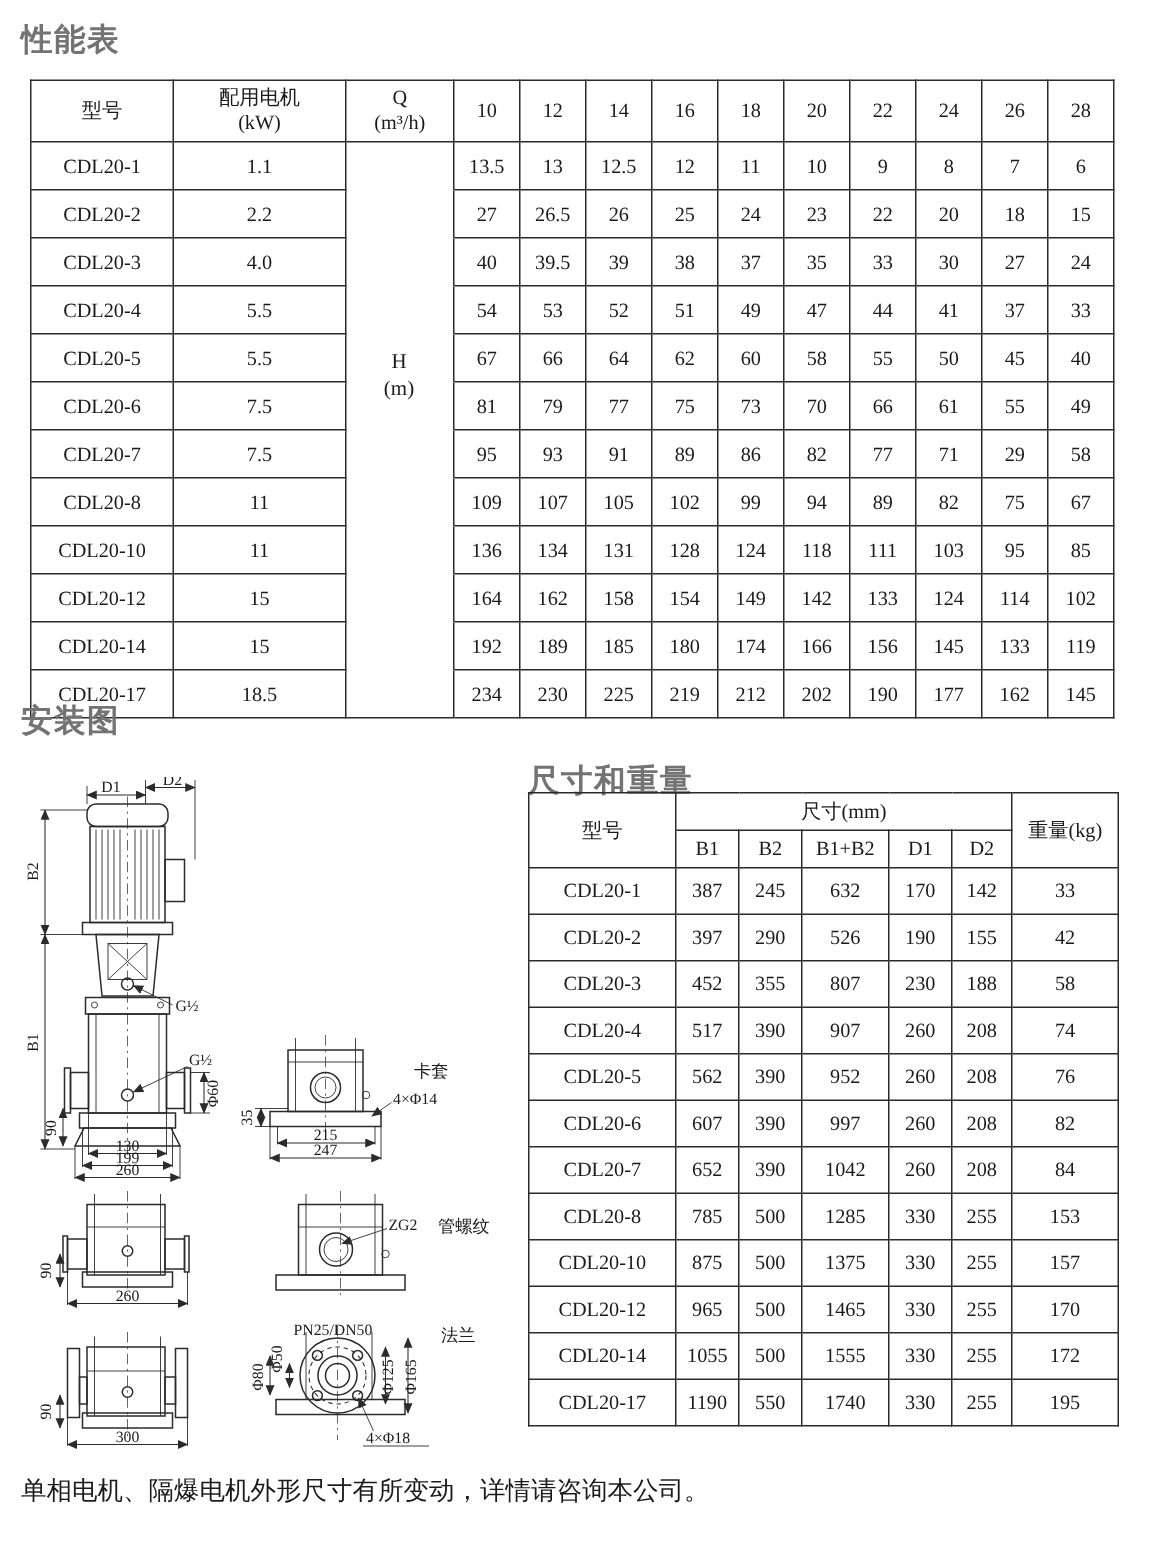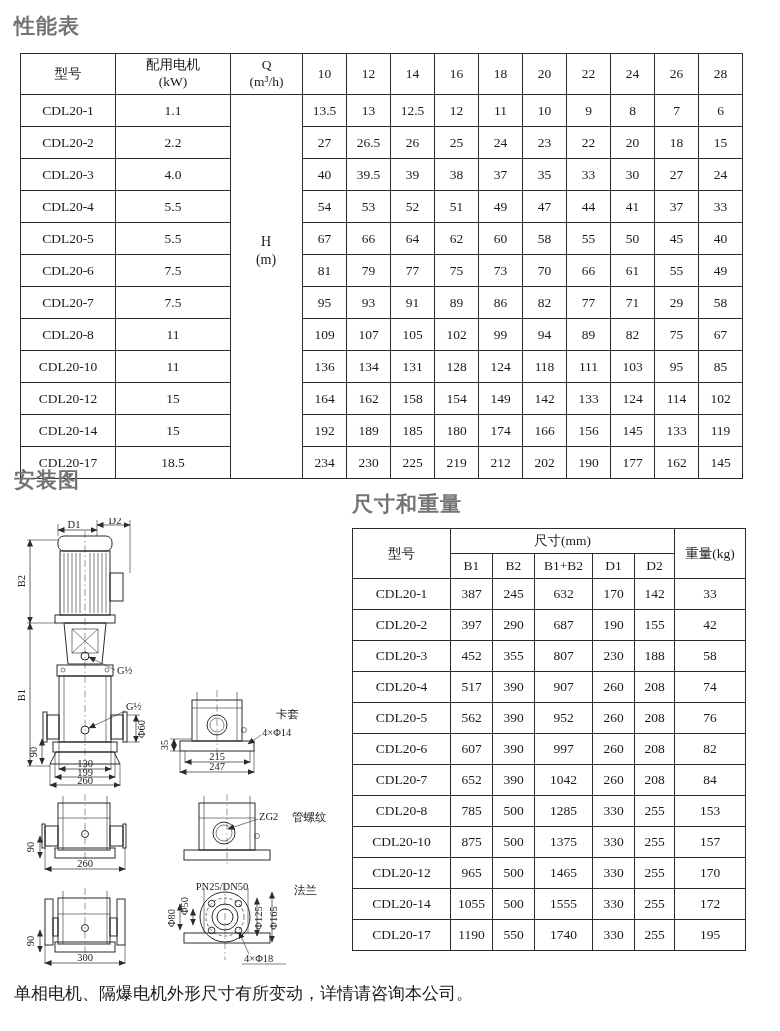--- a/index.html
+++ b/index.html
@@ -282,21 +282,21 @@
         </tr>
       </tbody>
   </table>
   <div class="h-overlay">
     <span>H</span><br>
     <span>(m)</span>
   </div>
 </div>
 
 <div class="sec-title" style="left:14px; top:466px;">安装图</div>
-<div class="sec-title" style="left:352px; top:490px;">尺寸和重量</div>
+<div class="sec-title" style="left:352px; top:506px;">尺寸和重量</div>
 
 <svg class="drawing" width="340" height="460" viewBox="0 0 340 460">
   <defs>
     <marker id="ar" markerWidth="8" markerHeight="8" refX="6.5" refY="3" orient="auto-start-reverse" markerUnits="userSpaceOnUse">
       <path d="M0,0 L7,3 L0,6 Z" fill="#2b2b2b"></path>
     </marker>
   </defs>
 
   <g>
     <line class="cl" x1="71" y1="13" x2="71" y2="252"></line>
@@ -535,21 +535,21 @@
           <td>632</td>
           <td>170</td>
           <td>142</td>
           <td>33</td>
         </tr>
 
         <tr>
           <td>CDL20-2</td>
           <td>397</td>
           <td>290</td>
-          <td>687</td>
+          <td>526</td>
           <td>190</td>
           <td>155</td>
           <td>42</td>
         </tr>
 
         <tr>
           <td>CDL20-3</td>
           <td>452</td>
           <td>355</td>
           <td>807</td>

